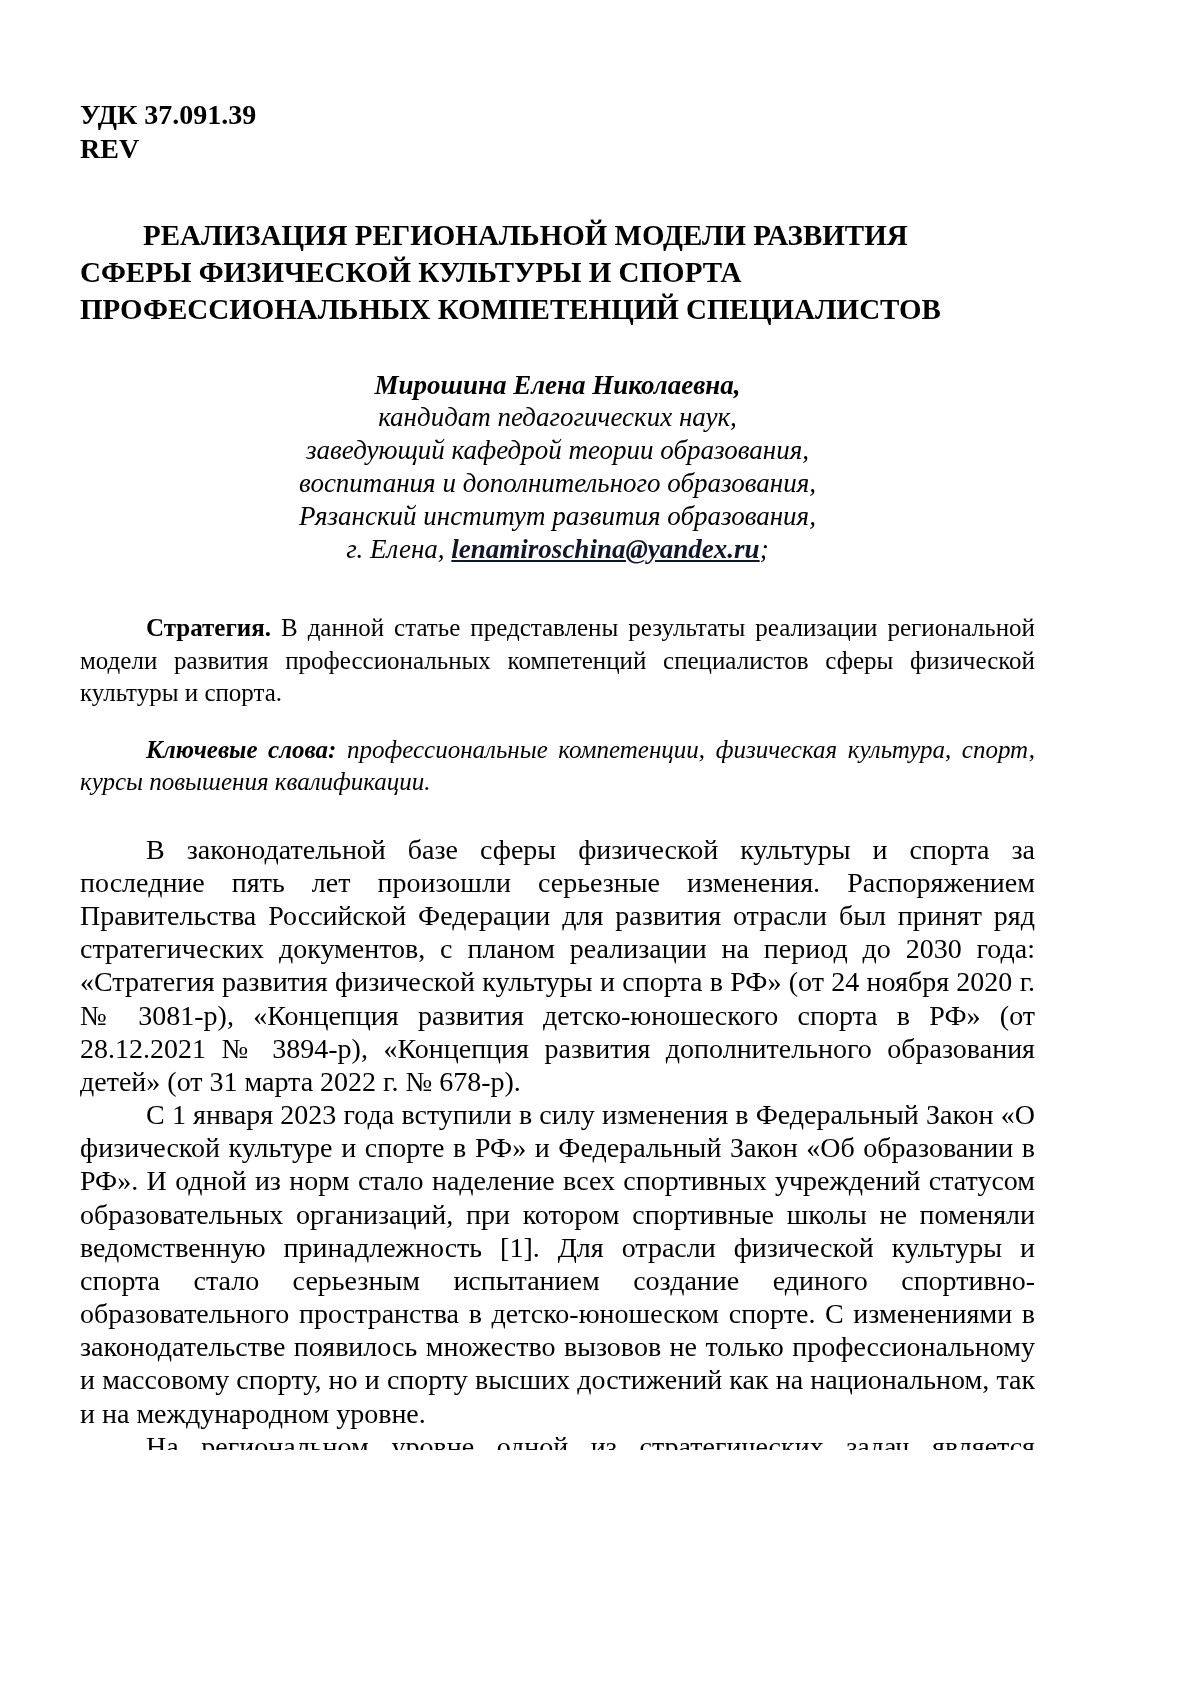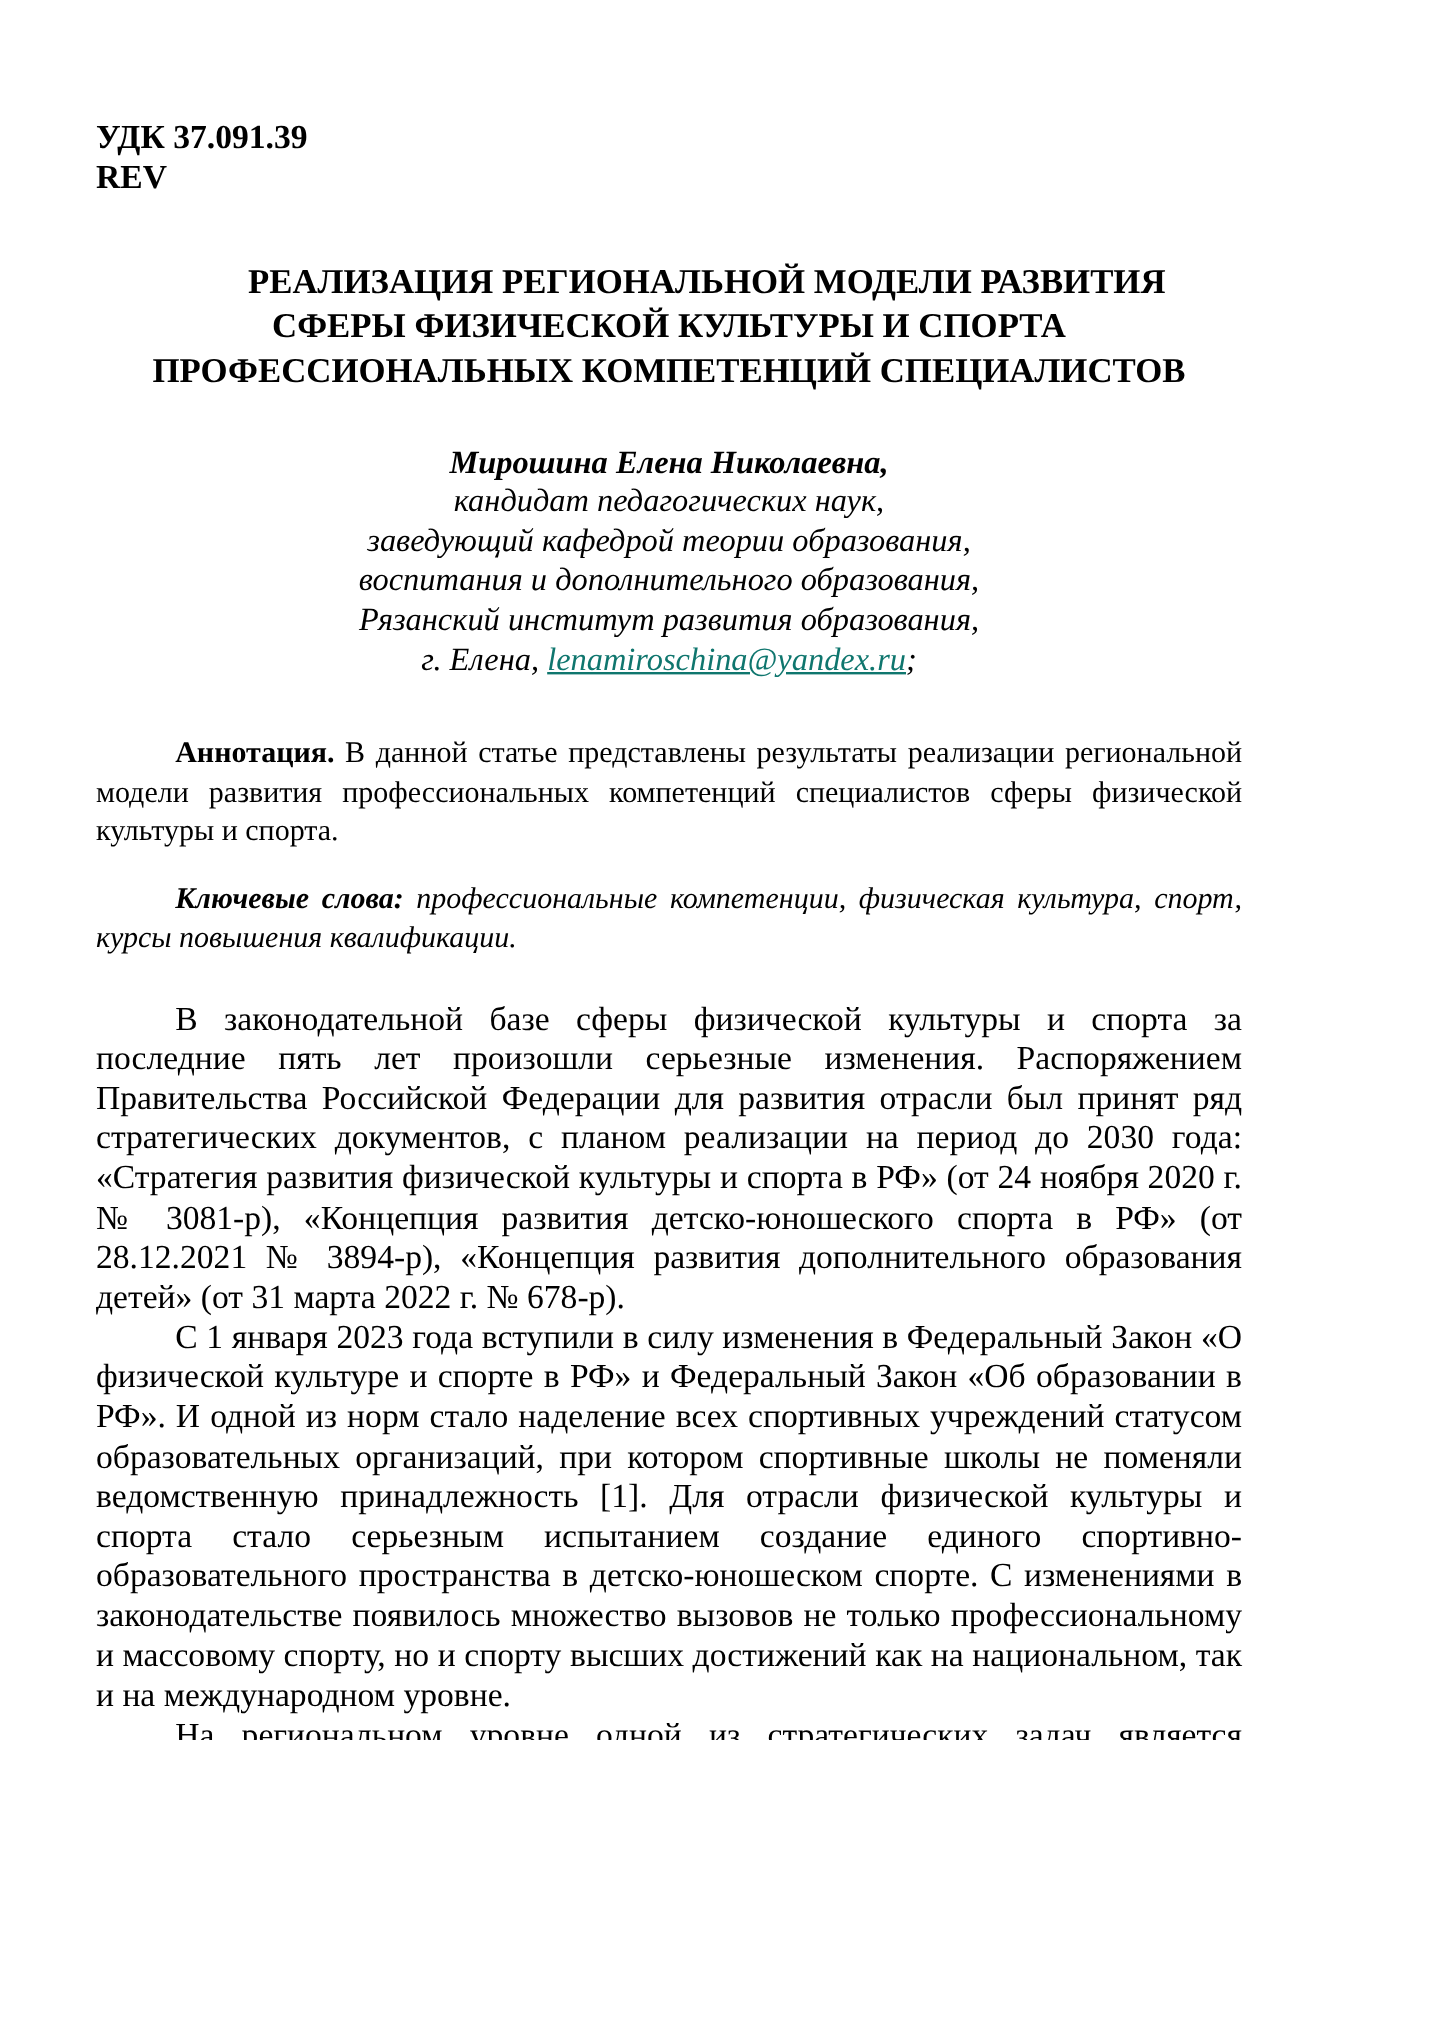--- a/index.html
+++ b/index.html
@@ -13,21 +13,20 @@
     color: #000000;
     font-family: "Liberation Serif", "DejaVu Serif", serif;
     font-size: 28px;
     overflow: hidden;
   }
   .udc-block { font-weight: bold; line-height: 1.2; }
   .udc-block div { margin: 0; }
 
   .title-block {
     margin-top: 52px;
-    text-align: center;
     font-weight: bold;
     font-size: 29px;
     line-height: 1.28;
   }
   .title-line-first { padding-left: 63px; }
 
   .author-block {
     margin-top: 40px;
     text-align: center;
     font-style: italic;
@@ -79,24 +78,24 @@
     <div>СФЕРЫ ФИЗИЧЕСКОЙ КУЛЬТУРЫ И СПОРТА</div>
     <div>ПРОФЕССИОНАЛЬНЫХ КОМПЕТЕНЦИЙ СПЕЦИАЛИСТОВ</div>
   </div>
 
   <div class="author-block">
     <div class="author-name">Мирошина Елена Николаевна,</div>
     <div>кандидат педагогических наук,</div>
     <div>заведующий кафедрой теории образования,</div>
     <div>воспитания и дополнительного образования,</div>
     <div>Рязанский институт развития образования,</div>
-    <div><span>г. Елена, </span><a href="#" class="email-link" style="color: #0f766e;">lenamiroschina@yandex.ru</a><span>;</span></div>
+    <div><span>г. Елена, </span><a href="#" class="email-link" style="color: #0f172a; font-weight: bold;">lenamiroschina@yandex.ru</a><span>;</span></div>
   </div>
 
-  <p class="abstract-para"><span class="abstract-label">Аннотация.</span><span> В данной статье представлены результаты реализации региональной модели развития профессиональных компетенций специалистов сферы физической культуры и спорта.</span></p>
+  <p class="abstract-para"><span class="abstract-label">Стратегия.</span><span> В данной статье представлены результаты реализации региональной модели развития профессиональных компетенций специалистов сферы физической культуры и спорта.</span></p>
 
   <p class="keywords-para"><span class="keywords-label">Ключевые слова:</span><span> профессиональные компетенции, физическая культура, спорт, курсы повышения квалификации.</span></p>
 
   <div class="body-block">
     <p class="body-para">В законодательной базе сферы физической культуры и спорта за последние пять лет произошли серьезные изменения. Распоряжением Правительства Российской Федерации для развития отрасли был принят ряд стратегических документов, с планом реализации на период до 2030 года: «Стратегия развития физической культуры и спорта в РФ» (от 24 ноября 2020 г. № 3081-р), «Концепция развития детско-юношеского спорта в РФ» (от 28.12.2021 № 3894-р), «Концепция развития дополнительного образования детей» (от 31 марта 2022 г. № 678-р).</p>
     <p class="body-para">С 1 января 2023 года вступили в силу изменения в Федеральный Закон «О физической культуре и спорте в РФ» и Федеральный Закон «Об образовании в РФ». И одной из норм стало наделение всех спортивных учреждений статусом образовательных организаций, при котором спортивные школы не поменяли ведомственную принадлежность [1]. Для отрасли физической культуры и спорта стало серьезным испытанием создание единого спортивно-образовательного пространства в детско-юношеском спорте. С изменениями в законодательстве появилось множество вызовов не только профессиональному и массовому спорту, но и спорту высших достижений как на национальном, так и на международном уровне.</p>
     <p class="body-para">На региональном уровне одной из стратегических задач является «Обеспечение спортивной подготовки, подготовки спортсменов высокого класса и спортивного резерва для спортивных сборных команд Российской Федерации и Рязанской области», которая определена в государственной региональной программе «Развитие физической культуры и спорта» на период до 2030 года. Все это требует от специалистов сферы физической культуры и спорта непрерывного развития их профессионального мастерства.</p>
     <p class="body-para">В переходный период по реализации законодательства о гармонизации спортивной подготовки и сферы образования в рамках научных исследований по теме «Система работы по выявлению и сопровождению спортивно-одаренных</p>
   </div>
 

